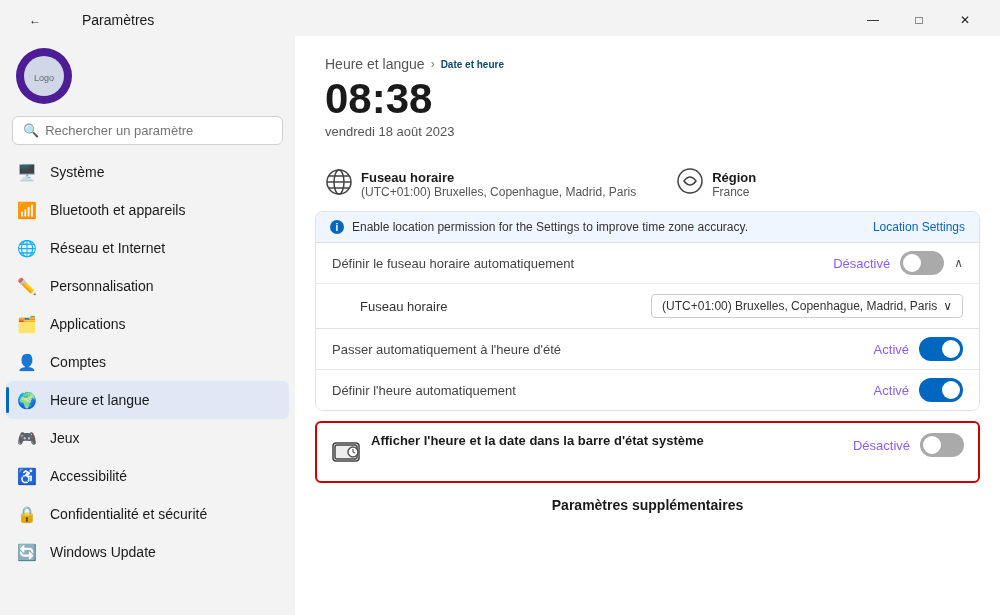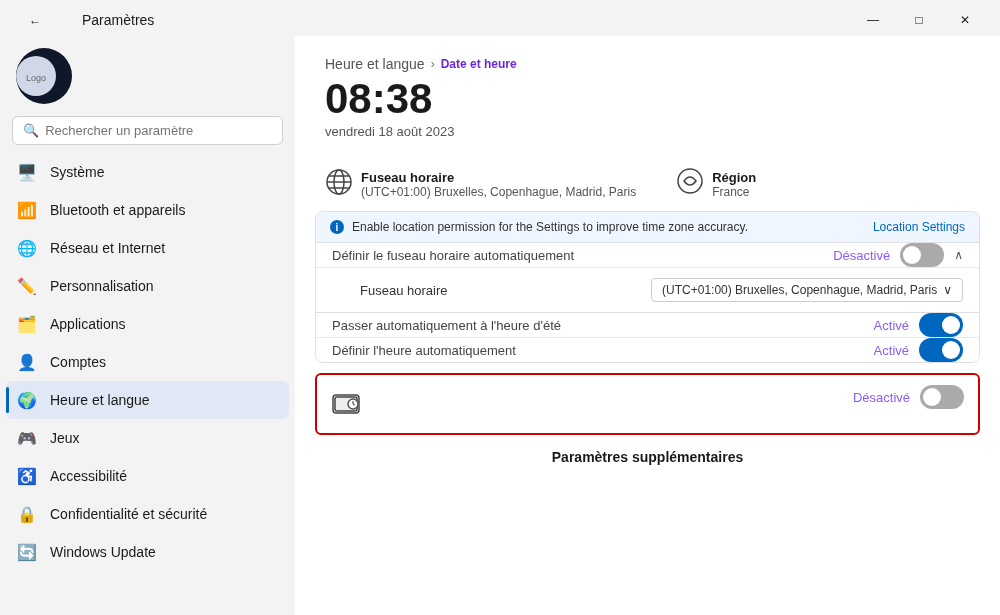--- a/index.html
+++ b/index.html
@@ -62,25 +62,25 @@
       background: #f3f3f3;
       display: flex;
       flex-direction: column;
       padding: 0;
       overflow-y: auto;
     }
     .sidebar-logo {
       width: 56px;
       height: 56px;
       border-radius: 50%;
-      background: #0f172a;
+      background: #4c1d95;
       margin: 12px 16px 8px 16px;
       display: flex;
       align-items: center;
-      justify-content: flex-start;
+      justify-content: center;
       font-size: 10px;
       color: #888;
       overflow: hidden;
     }
     .search-box {
       margin: 4px 12px 8px 12px;
       display: flex;
       align-items: center;
       background: white;
       border: 1px solid #d0d0d0;
@@ -153,22 +153,22 @@
     .breadcrumb {
       font-size: 14px;
       color: #555;
       margin-bottom: 6px;
       display: flex;
       align-items: center;
       gap: 6px;
     }
     .breadcrumb-current {
       font-weight: 700;
-      color: #6d28d9;
-      font-size: 12px;
+      color: #0c4a6e;
+      font-size: 10px;
     }
     .breadcrumb-arrow {
       font-size: 12px;
       color: #777;
     }
     .time-display {
       font-size: 42px;
       font-weight: 700;
       color: #1a1a1a;
       line-height: 1;
@@ -257,21 +257,21 @@
     
     .setting-section {
       border-bottom: 1px solid #e0e0e0;
     }
     .setting-section:last-child { border-bottom: none; }
 
     .setting-row {
       display: flex;
       align-items: center;
       justify-content: space-between;
-      padding: 0 16px;
+      padding: 8px 16px;
       background: white;
     }
     .setting-row-collapsed {
       border-bottom: 1px solid #e8e8e8;
     }
     .setting-label {
       font-size: 13px;
       color: #444;
     }
     .setting-right {
@@ -576,20 +576,21 @@
         <span class="highlighted-icon">
           <svg width="30" height="30" viewBox="0 0 30 30" fill="none" stroke="#444" stroke-width="1.5">
               <rect x="2" y="8" width="26" height="18" rx="3"></rect>
               <rect x="4" y="10" width="22" height="14" rx="2" fill="#eee"></rect>
               <circle cx="22" cy="17" r="5" fill="white" stroke="#555"></circle>
               <line x1="22" y1="17" x2="22" y2="14" stroke="#555" stroke-width="1.2"></line>
               <line x1="22" y1="17" x2="24" y2="18" stroke="#555" stroke-width="1.2"></line>
             </svg>
         </span>
         <div class="highlighted-text">
+          <div class="highlighted-title">Afficher l'heure et la date dans la barre d'état système</div>
         </div>
       </div>
       <div class="highlighted-right">
         <span class="setting-status">Désactivé</span>
         <div class="toggle off">
           <div class="toggle-knob"></div>
         </div>
       </div>
     </div>
 

